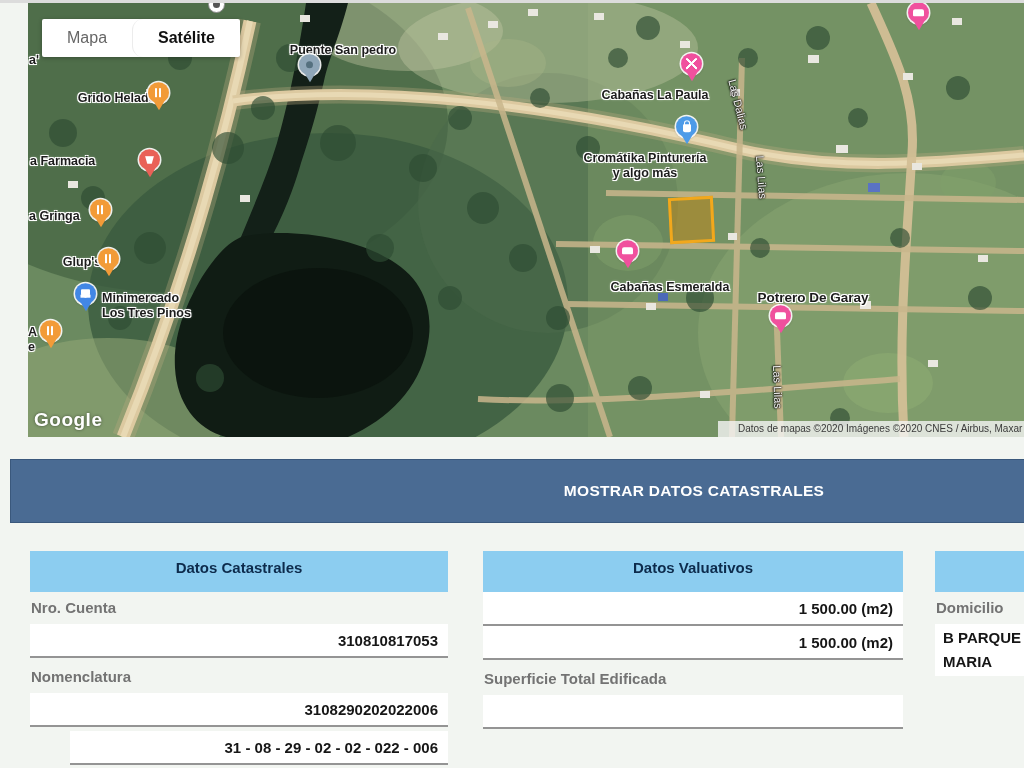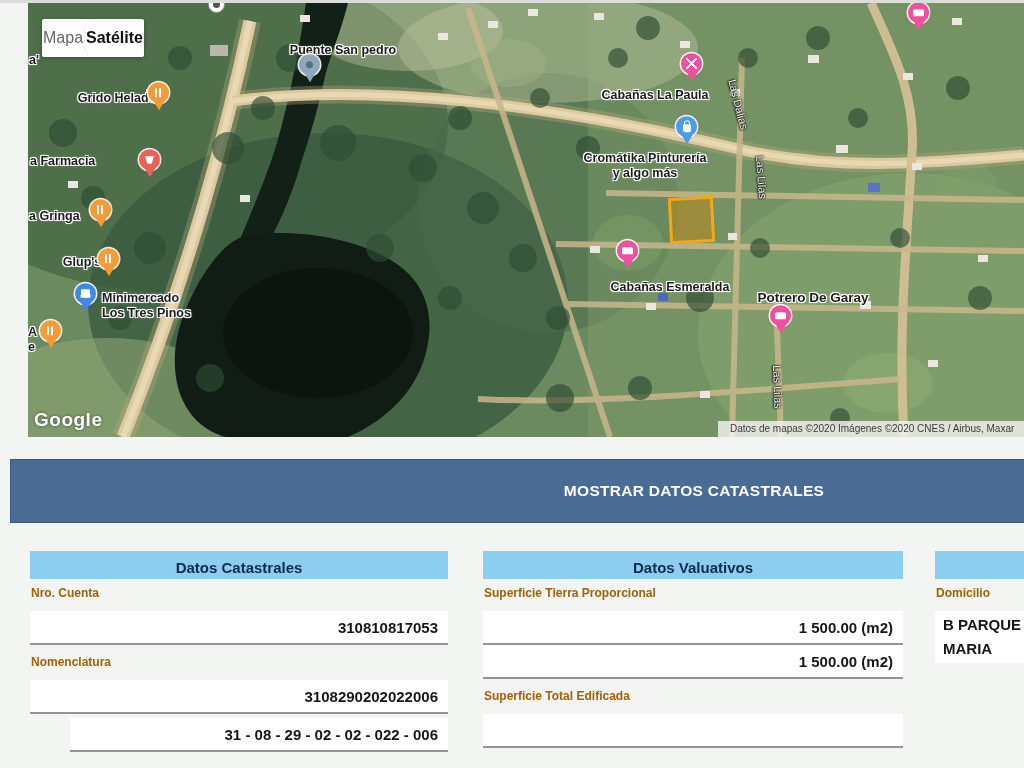--- a/index.html
+++ b/index.html
@@ -59,53 +59,53 @@
     position:absolute;left:180px;top:-7px;width:15px;height:15px;border-radius:50%;
     background:#fff;border:1px solid #8a8a8a;display:flex;align-items:center;justify-content:center;
   }
   .mini-circle span{width:7px;height:7px;border-radius:50%;background:#555;}
 
   .map-type-control{
     position:absolute;left:14px;top:16px;height:38px;background:#fff;border-radius:2px;
     box-shadow:0 1px 4px rgba(0,0,0,.3);display:flex;align-items:stretch;overflow:hidden;
   }
   .map-type-btn{
-    padding:0 1px;display:flex;align-items:center;font-size:16px;color:#666;cursor:pointer;
+    padding:0 25px;display:flex;align-items:center;font-size:16px;color:#666;cursor:pointer;
   }
   .map-type-btn.selected{font-weight:bold;color:#111;border-left:1px solid #ececec;border-radius:11px;}
 
   .google-logo{
     position:absolute;left:6px;bottom:6px;color:#fff;font-size:19px;font-weight:bold;
     letter-spacing:.5px;text-shadow:0 0 3px rgba(0,0,0,.5);
   }
   .map-attribution{
     position:absolute;right:0;bottom:0;left:690px;height:16px;
     background:rgba(245,245,245,.8);color:#3a3a3a;font-size:10px;line-height:16px;
-    padding:0 12px;white-space:nowrap;overflow:hidden;
+    padding:0 20px;white-space:nowrap;overflow:hidden;
   }
 
   
   .section-bar{
     position:absolute;left:10px;top:459px;width:1368px;height:64px;
     background:#4a6b93;border:1px solid #3a587c;box-sizing:border-box;
     display:flex;align-items:center;justify-content:center;
     color:#fff;font-weight:bold;font-size:15.5px;letter-spacing:.3px;cursor:pointer;
   }
 
   
   .panel{position:absolute;top:551px;}
   .panel-1{left:30px;width:418px;}
   .panel-2{left:483px;width:420px;}
   .panel-3{left:935px;width:420px;}
   .panel-header{
-    height:28px;line-height:33px;background:#8ccdf0;text-align:center;
+    height:41px;line-height:33px;background:#8ccdf0;text-align:center;
     font-weight:bold;font-size:15px;color:#0d2b4c;
   }
   .field-label{
-    margin:10px 2px 7px 1px;font-weight:bold;font-size:12px;color:#a16207;height:18px;
+    margin:10px 2px 7px 1px;font-weight:bold;font-size:15px;color:#737373;height:18px;
   }
   .field-label.first{margin-top:7px;}
   .field-input{
     height:32px;background:#fff;border-bottom:2px solid #949494;
     display:flex;align-items:center;justify-content:flex-end;
     padding:0 10px;font-weight:bold;font-size:15px;color:#161616;
   }
   .field-input.stack{margin-top:4px;margin-left:40px;}
   .domicilio-box{
     background:#fff;padding:2px 0 2px 8px;font-weight:bold;font-size:15px;
@@ -343,21 +343,20 @@
   <div class="panel-header">Datos Catastrales</div>
   <div class="field-label first">Nro. Cuenta</div>
   <div class="field-input">310810817053</div>
   <div class="field-label">Nomenclatura</div>
   <div class="field-input">3108290202022006</div>
   <div class="field-input stack">31 - 08 - 29 - 02 - 02 - 022 - 006</div>
 </div>
 
 <div class="panel panel-2">
   <div class="panel-header">Datos Valuativos</div>
-  <div class="field-label first">Superficie Tierra Proporcional</div>
   <div class="field-input">1 500.00 (m2)</div>
   <div class="field-input">1 500.00 (m2)</div>
   <div class="field-label">Superficie Total Edificada</div>
   <div class="field-input"></div>
 </div>
 
 <div class="panel panel-3">
   <div class="panel-header"></div>
   <div class="field-label first">Domicilio</div>
   <div class="domicilio-box">

